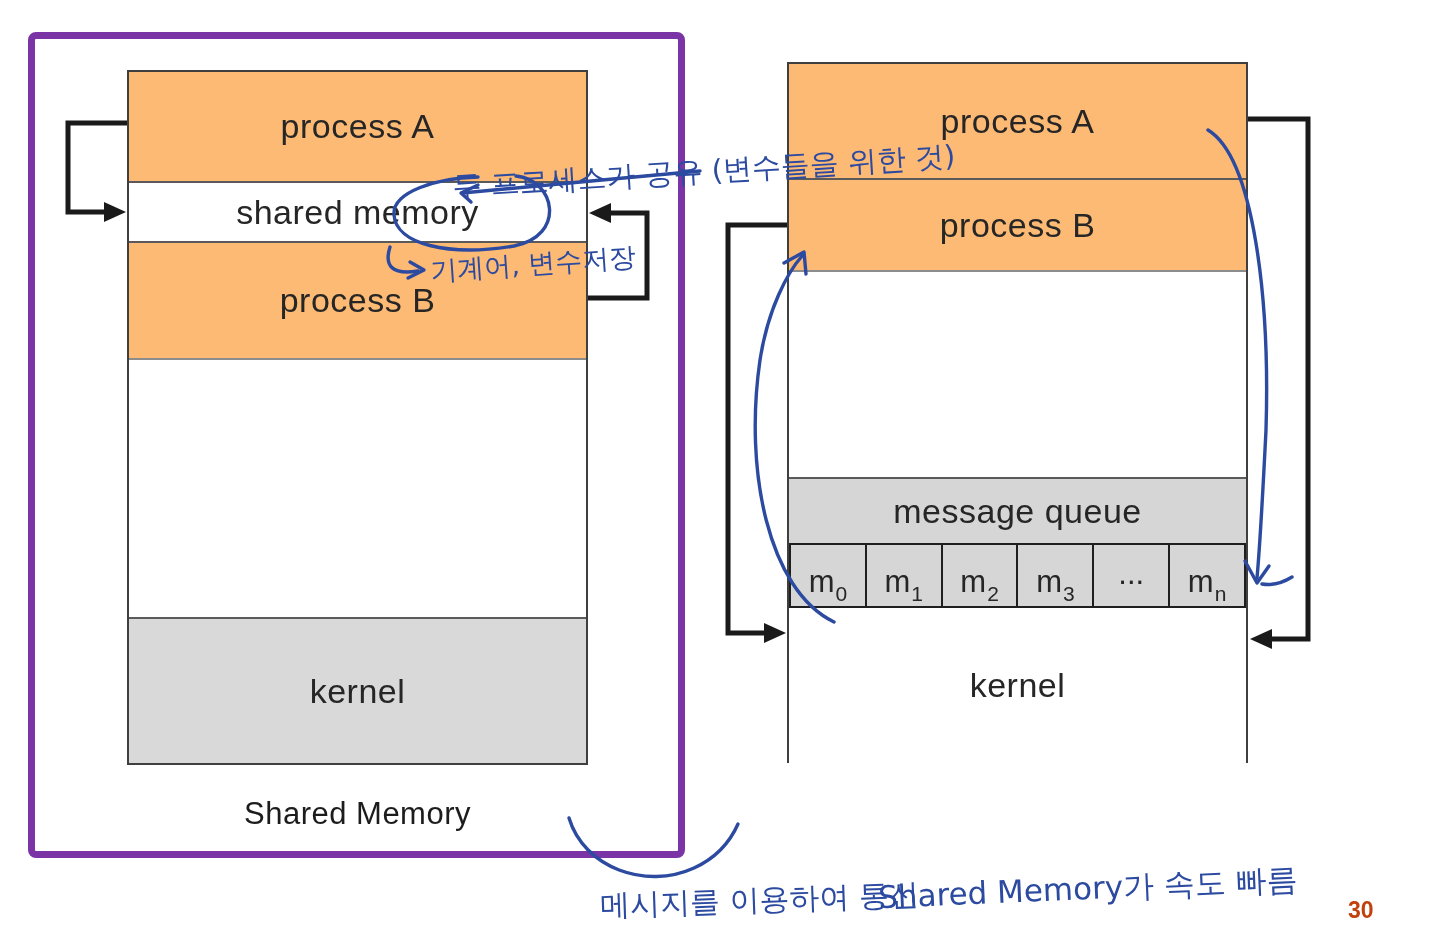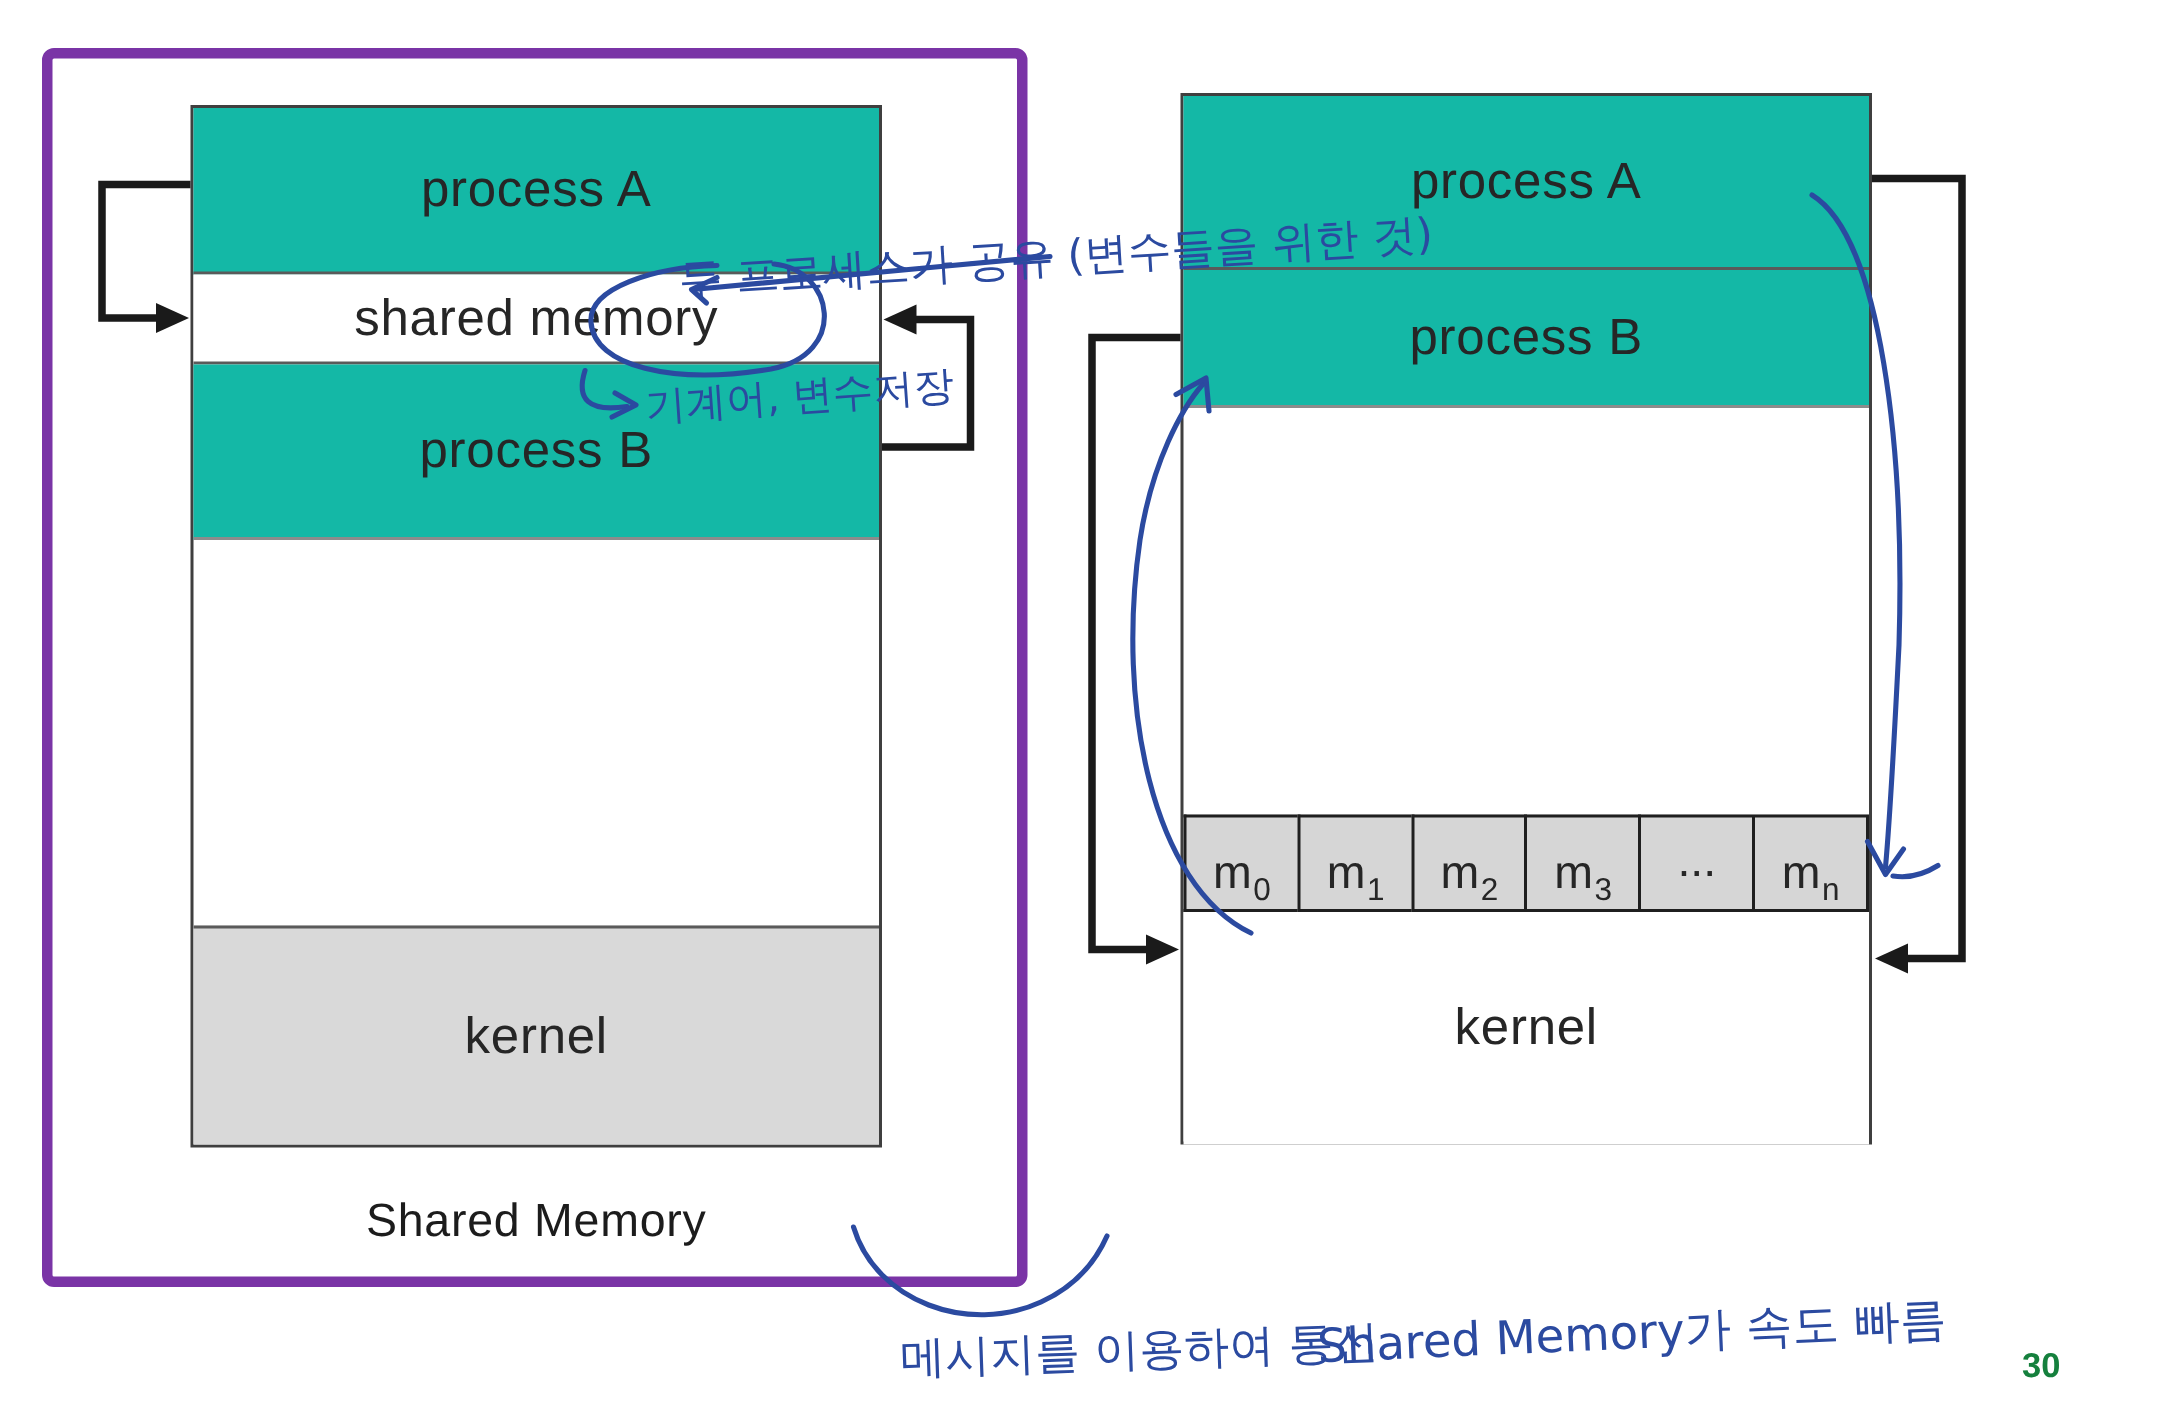--- a/index.html
+++ b/index.html
@@ -13,42 +13,42 @@
     left:28px;top:32px;width:643px;height:812px;
     border:7px solid #7a34a6;border-radius:8px;background:transparent;
   }
   
   .diag-box{border:2px solid #3f3f3f;background:#ffffff;box-sizing:border-box;}
   .left-box{left:127px;top:70px;width:461px;height:695px;}
   .right-box{left:787px;top:62px;width:461px;height:701px;}
   .band{position:absolute;left:0;width:100%;box-sizing:border-box;
         display:flex;align-items:center;justify-content:center;}
   .band-label{font-size:34px;color:#262626;letter-spacing:0.5px;}
-  .blue-fill{background:#14b8a6;}
+  .blue-fill{background:#fdba74;}
   .gray-fill{background:#d9d9d9;}
   .qgray-fill{background:#d6d6d6;}
   .sep-bottom{border-bottom:2px solid #5a5a5a;}
   .sep-bottom-light{border-bottom:2px solid #8c8c8c;}
   .sep-top{border-top:2px solid #5a5a5a;}
   
   .cells-row{position:absolute;left:0;top:479px;width:100%;height:65px;display:flex;}
   .q-cell{flex:1;background:#d6d6d6;border:2px solid #1f1f1f;border-right:none;
           display:flex;align-items:flex-end;justify-content:center;box-sizing:border-box;
           font-size:31px;color:#262626;padding-bottom:6px;}
   .q-cell:last-child{border-right:2px solid #1f1f1f;}
   .q-sub{font-size:21px;line-height:1;transform:translateY(4px);margin-left:1px;}
   
   .caption{font-size:31px;color:#1c1c1c;text-align:center;letter-spacing:0.5px;}
   
   .ink{color:#2b4aa0;font-family:"DejaVu Sans",sans-serif;white-space:nowrap;}
   .ink-l1{left:452px;top:152px;font-size:29px;transform:rotate(-3.5deg);}
   .ink-l2{left:430px;top:246px;font-size:27px;transform:rotate(-4deg);}
   .ink-b1{left:600px;top:880px;font-size:30px;transform:rotate(-2deg);}
   .ink-b2{left:878px;top:868px;font-size:31px;transform:rotate(-2.5deg);}
-  .page-num{left:1348px;top:897px;font-size:23px;font-weight:bold;color:#15803d;}
+  .page-num{left:1348px;top:897px;font-size:23px;font-weight:bold;color:#c2410c;}
   svg.overlay{position:absolute;left:0;top:0;width:1440px;height:947px;pointer-events:none;}
   .blk{stroke:#1a1a1a;stroke-width:5;fill:none;stroke-linejoin:miter;stroke-linecap:butt;}
   .inkstroke{stroke:#2b4aa0;stroke-width:3.4;fill:none;stroke-linecap:round;stroke-linejoin:round;}
 </style>
 </head>
 <body>
 
 <div class="canvas">
 
   <div class="abs purple-frame"></div>
@@ -68,20 +68,23 @@
     </div>
   </div>
   <div class="abs caption" style="left:127px;top:796px;width:461px;">Shared Memory</div>
 
   <div class="abs diag-box right-box">
     <div class="band blue-fill sep-bottom" style="top:0;height:116px;">
       <span class="band-label">process A</span>
     </div>
     <div class="band blue-fill sep-bottom-light" style="top:116px;height:92px;">
       <span class="band-label">process B</span>
+    </div>
+    <div class="band qgray-fill sep-top" style="top:413px;height:66px;">
+      <span class="band-label">message queue</span>
     </div>
     <div class="cells-row">
       <div class="q-cell">
           <span>m</span>
           <span class="q-sub">0</span>
         </div>
       <div class="q-cell">
           <span>m</span>
           <span class="q-sub">1</span>
         </div>

